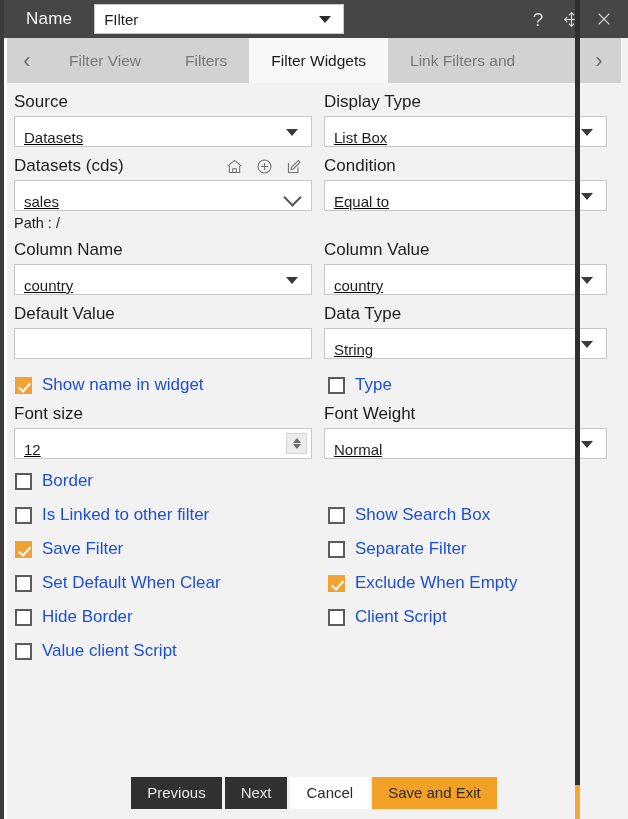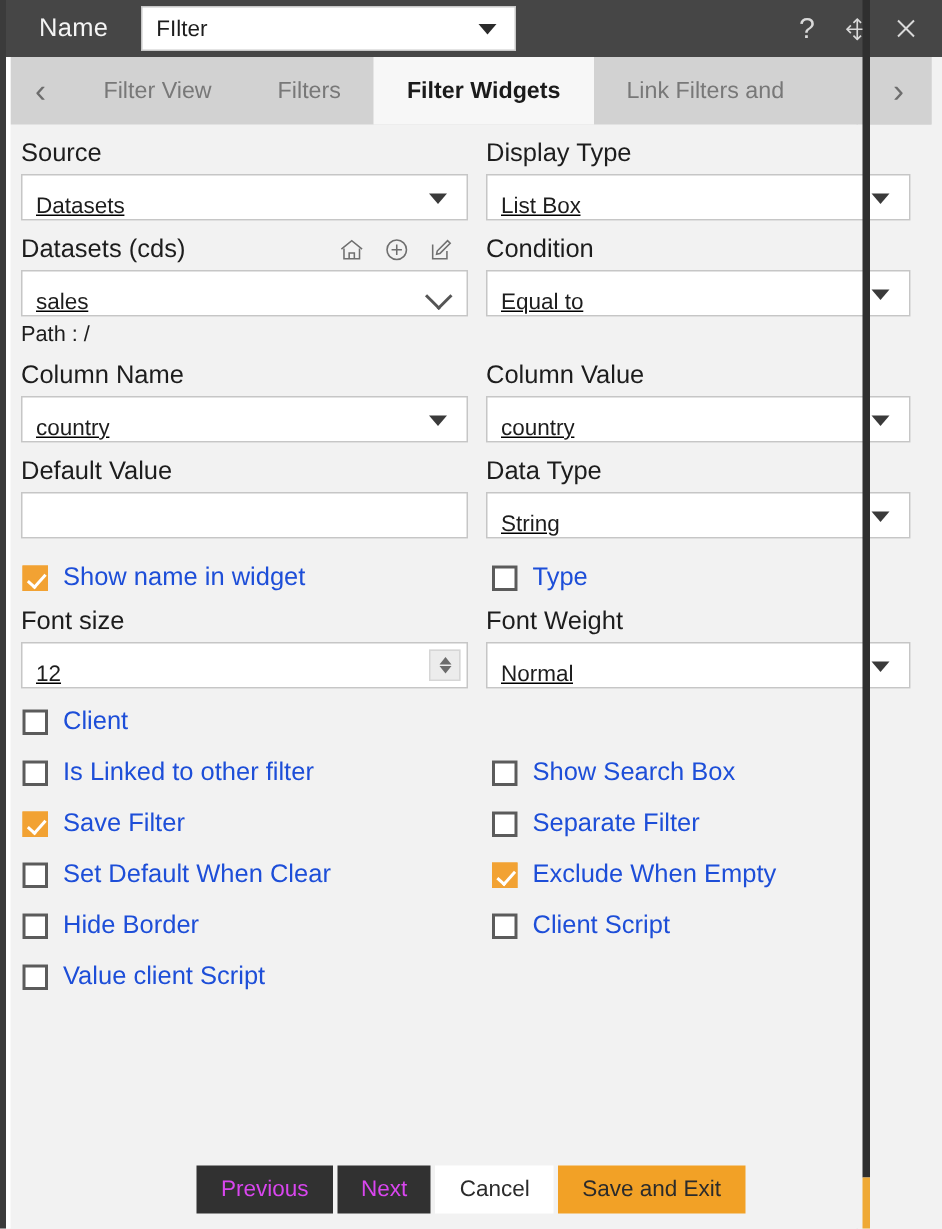--- a/index.html
+++ b/index.html
@@ -155,21 +155,21 @@
     padding: 0 22px;
     font-size: 15.5px;
     color: #787878;
     white-space: nowrap;
     cursor: pointer;
     flex: 0 0 auto;
   }
   .tab.active {
     background: #f7f7f7;
     color: #1b1b1b;
-    font-weight: bold;
+    font-weight: normal;
   }
   .tab.clipped {
     overflow: hidden;
     max-width: 124px;
   }
 
   
   .body {
     position: absolute;
     left: 7px; top: 83px;
@@ -325,21 +325,21 @@
     z-index: 10;
   }
   .btn {
     font-size: 15px;
     padding: 7px 16px;
     border: none;
     cursor: pointer;
     font-family: "Liberation Sans", sans-serif;
     line-height: 1.2;
   }
-  .btn.dark { background: #313131; color: #d946ef; }
+  .btn.dark { background: #313131; color: #e5e5e5; }
   .btn.light { background: #ffffff; color: #2b2b2b; }
   .btn.accent { background: #f2a126; color: #2b2b2b; }
 </style>
 </head>
 <body>
 
 <div class="app">
 
   <div class="left-edge"></div>
   <div class="left-edge-inner"></div>
@@ -508,21 +508,21 @@
           <span class="caret-down"></span>
         </div>
       </div>
     </div>
 
     <div class="checkbox-section">
 
       <div class="cbrow">
         <div class="cb">
           <span class="box"></span>
-          <span class="cb-label">Client</span>
+          <span class="cb-label">Border</span>
         </div>
         <div></div>
       </div>
 
       <div class="cbrow">
         <div class="cb">
           <span class="box"></span>
           <span class="cb-label">Is Linked to other filter</span>
         </div>
         <div class="cb right">

